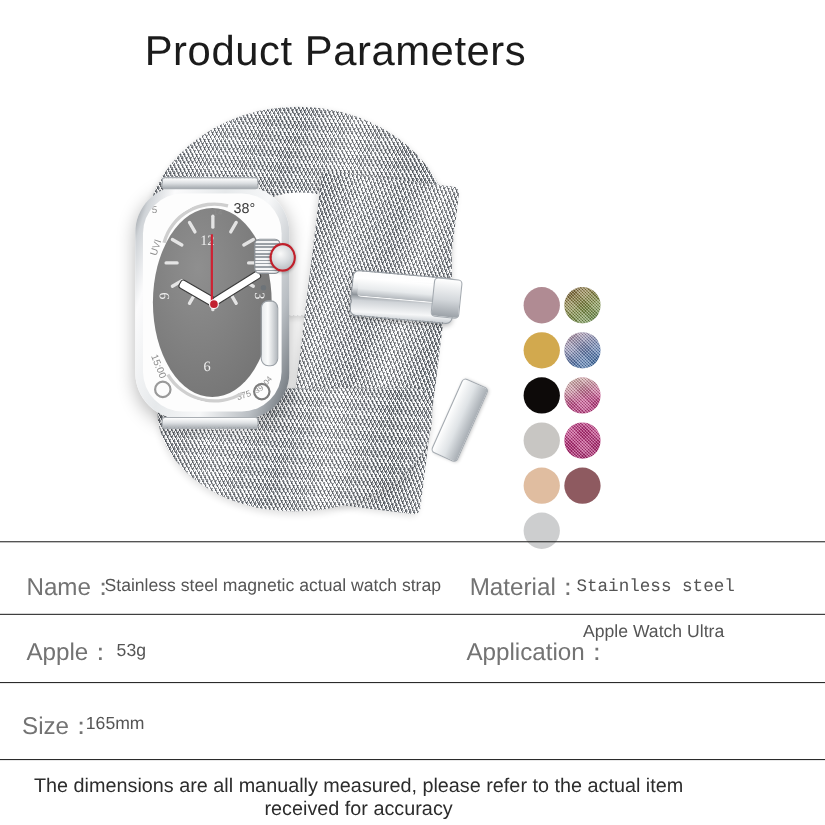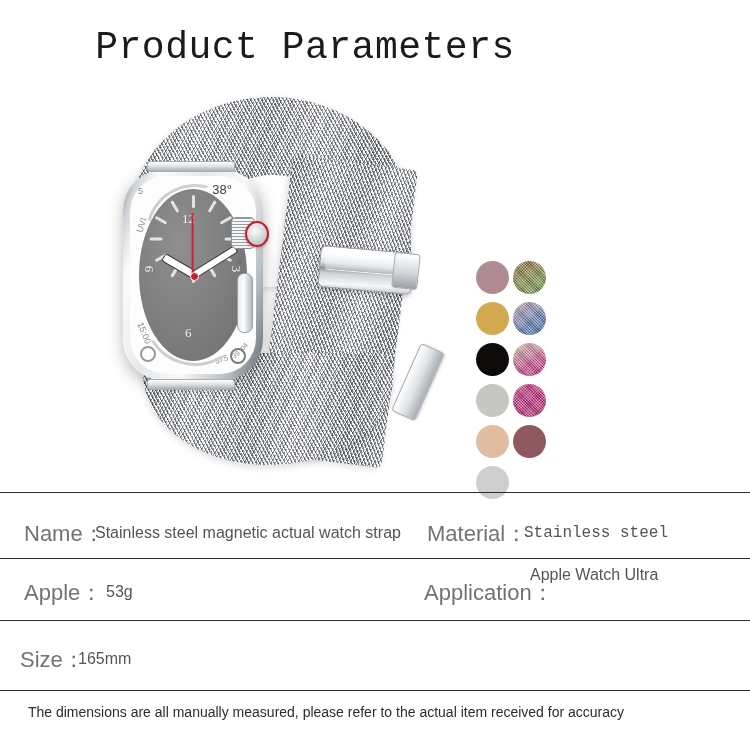--- a/index.html
+++ b/index.html
@@ -20,21 +20,20 @@
   .title {
     position: absolute;
     top: 26px;
     left: 0;
     width: 610px;
     text-align: center;
     font-size: 38px;
     font-weight: 400;
     letter-spacing: 0.5px;
     color: #1b1b1b;
-    font-family: Liberation Mono, monospace;
   }
 
   
   .hero {
     position: absolute;
     top: 95px;
     left: 0;
     width: 750px;
     height: 385px;
   }
@@ -357,21 +356,21 @@
     color: #555555;
     white-space: nowrap;
   }
   .cell-value.multi { line-height: 18px; white-space: normal; }
   .footnote {
     position: absolute;
     left: 0;
     top: 704px;
     width: 652px;
     text-align: center;
-    font-size: 14px;
+    font-size: 18px;
     color: #2c2c2c;
   }
 </style>
 </head>
 <body>
 
 <div class="title">Product Parameters</div>
 
 <div class="hero">
 

